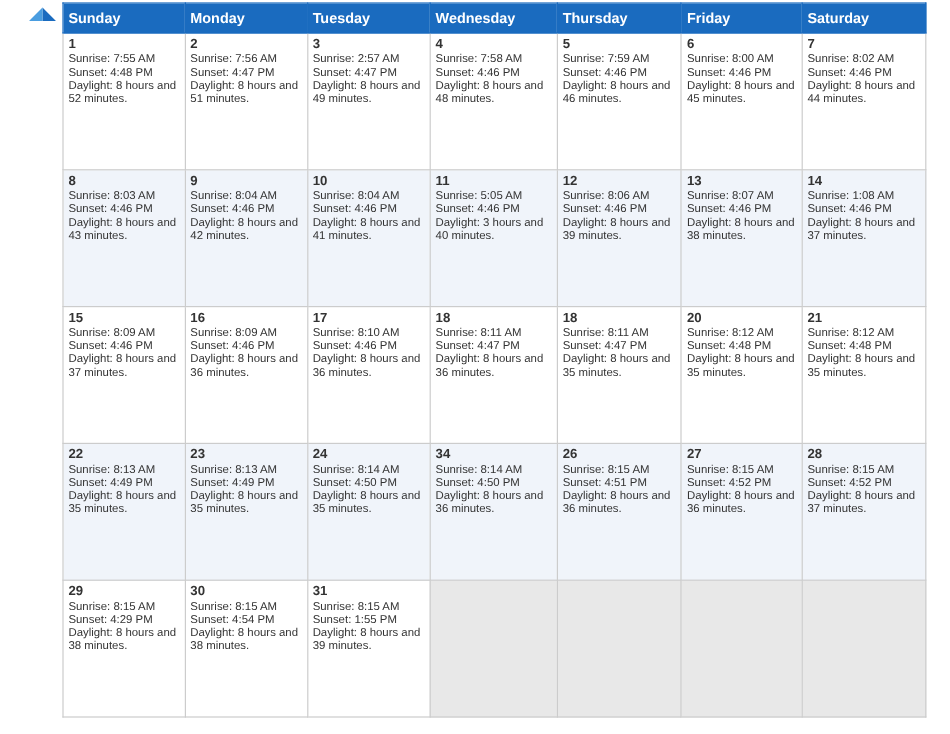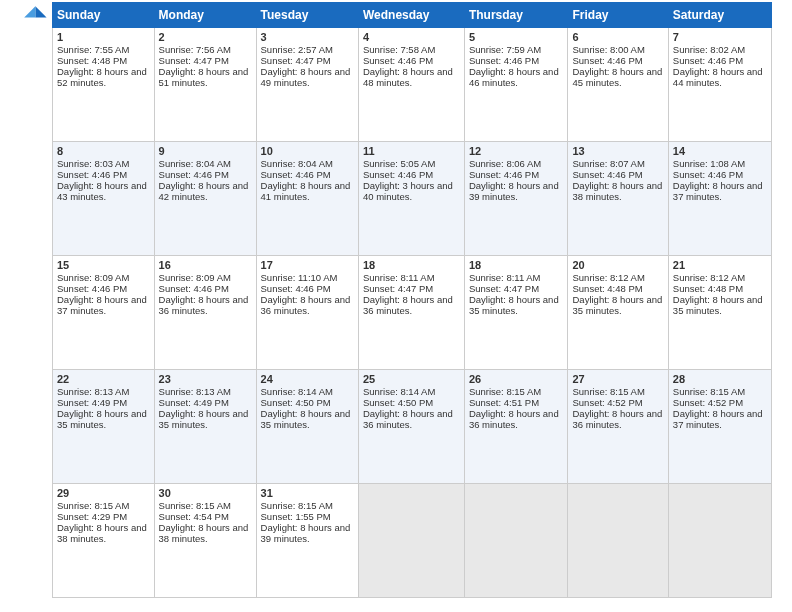--- a/index.html
+++ b/index.html
@@ -146,31 +146,31 @@
           <td><span class="day-number">9</span><span>Sunrise: 8:04 AM</span><br><span>Sunset: 4:46 PM</span><br><span>Daylight: 8 hours and 42 minutes.</span></td>
           <td><span class="day-number">10</span><span>Sunrise: 8:04 AM</span><br><span>Sunset: 4:46 PM</span><br><span>Daylight: 8 hours and 41 minutes.</span></td>
           <td><span class="day-number">11</span><span>Sunrise: 5:05 AM</span><br><span>Sunset: 4:46 PM</span><br><span>Daylight: 3 hours and 40 minutes.</span></td>
           <td><span class="day-number">12</span><span>Sunrise: 8:06 AM</span><br><span>Sunset: 4:46 PM</span><br><span>Daylight: 8 hours and 39 minutes.</span></td>
           <td><span class="day-number">13</span><span>Sunrise: 8:07 AM</span><br><span>Sunset: 4:46 PM</span><br><span>Daylight: 8 hours and 38 minutes.</span></td>
           <td><span class="day-number">14</span><span>Sunrise: 1:08 AM</span><br><span>Sunset: 4:46 PM</span><br><span>Daylight: 8 hours and 37 minutes.</span></td>
         </tr>
         <tr>
           <td><span class="day-number">15</span><span>Sunrise: 8:09 AM</span><br><span>Sunset: 4:46 PM</span><br><span>Daylight: 8 hours and 37 minutes.</span></td>
           <td><span class="day-number">16</span><span>Sunrise: 8:09 AM</span><br><span>Sunset: 4:46 PM</span><br><span>Daylight: 8 hours and 36 minutes.</span></td>
-          <td><span class="day-number">17</span><span>Sunrise: 11:10 AM</span><br><span>Sunset: 4:46 PM</span><br><span>Daylight: 8 hours and 36 minutes.</span></td>
+          <td><span class="day-number">17</span><span>Sunrise: 8:10 AM</span><br><span>Sunset: 4:46 PM</span><br><span>Daylight: 8 hours and 36 minutes.</span></td>
           <td><span class="day-number">18</span><span>Sunrise: 8:11 AM</span><br><span>Sunset: 4:47 PM</span><br><span>Daylight: 8 hours and 36 minutes.</span></td>
           <td><span class="day-number">18</span><span>Sunrise: 8:11 AM</span><br><span>Sunset: 4:47 PM</span><br><span>Daylight: 8 hours and 35 minutes.</span></td>
           <td><span class="day-number">20</span><span>Sunrise: 8:12 AM</span><br><span>Sunset: 4:48 PM</span><br><span>Daylight: 8 hours and 35 minutes.</span></td>
           <td><span class="day-number">21</span><span>Sunrise: 8:12 AM</span><br><span>Sunset: 4:48 PM</span><br><span>Daylight: 8 hours and 35 minutes.</span></td>
         </tr>
         <tr>
           <td><span class="day-number">22</span><span>Sunrise: 8:13 AM</span><br><span>Sunset: 4:49 PM</span><br><span>Daylight: 8 hours and 35 minutes.</span></td>
           <td><span class="day-number">23</span><span>Sunrise: 8:13 AM</span><br><span>Sunset: 4:49 PM</span><br><span>Daylight: 8 hours and 35 minutes.</span></td>
           <td><span class="day-number">24</span><span>Sunrise: 8:14 AM</span><br><span>Sunset: 4:50 PM</span><br><span>Daylight: 8 hours and 35 minutes.</span></td>
-          <td><span class="day-number">25</span><span>Sunrise: 8:14 AM</span><br><span>Sunset: 4:50 PM</span><br><span>Daylight: 8 hours and 36 minutes.</span></td>
+          <td><span class="day-number">34</span><span>Sunrise: 8:14 AM</span><br><span>Sunset: 4:50 PM</span><br><span>Daylight: 8 hours and 36 minutes.</span></td>
           <td><span class="day-number">26</span><span>Sunrise: 8:15 AM</span><br><span>Sunset: 4:51 PM</span><br><span>Daylight: 8 hours and 36 minutes.</span></td>
           <td><span class="day-number">27</span><span>Sunrise: 8:15 AM</span><br><span>Sunset: 4:52 PM</span><br><span>Daylight: 8 hours and 36 minutes.</span></td>
           <td><span class="day-number">28</span><span>Sunrise: 8:15 AM</span><br><span>Sunset: 4:52 PM</span><br><span>Daylight: 8 hours and 37 minutes.</span></td>
         </tr>
         <tr>
           <td><span class="day-number">29</span><span>Sunrise: 8:15 AM</span><br><span>Sunset: 4:29 PM</span><br><span>Daylight: 8 hours and 38 minutes.</span></td>
           <td><span class="day-number">30</span><span>Sunrise: 8:15 AM</span><br><span>Sunset: 4:54 PM</span><br><span>Daylight: 8 hours and 38 minutes.</span></td>
           <td><span class="day-number">31</span><span>Sunrise: 8:15 AM</span><br><span>Sunset: 1:55 PM</span><br><span>Daylight: 8 hours and 39 minutes.</span></td>
           <td class="empty-cell"></td>
           <td class="empty-cell"></td>

